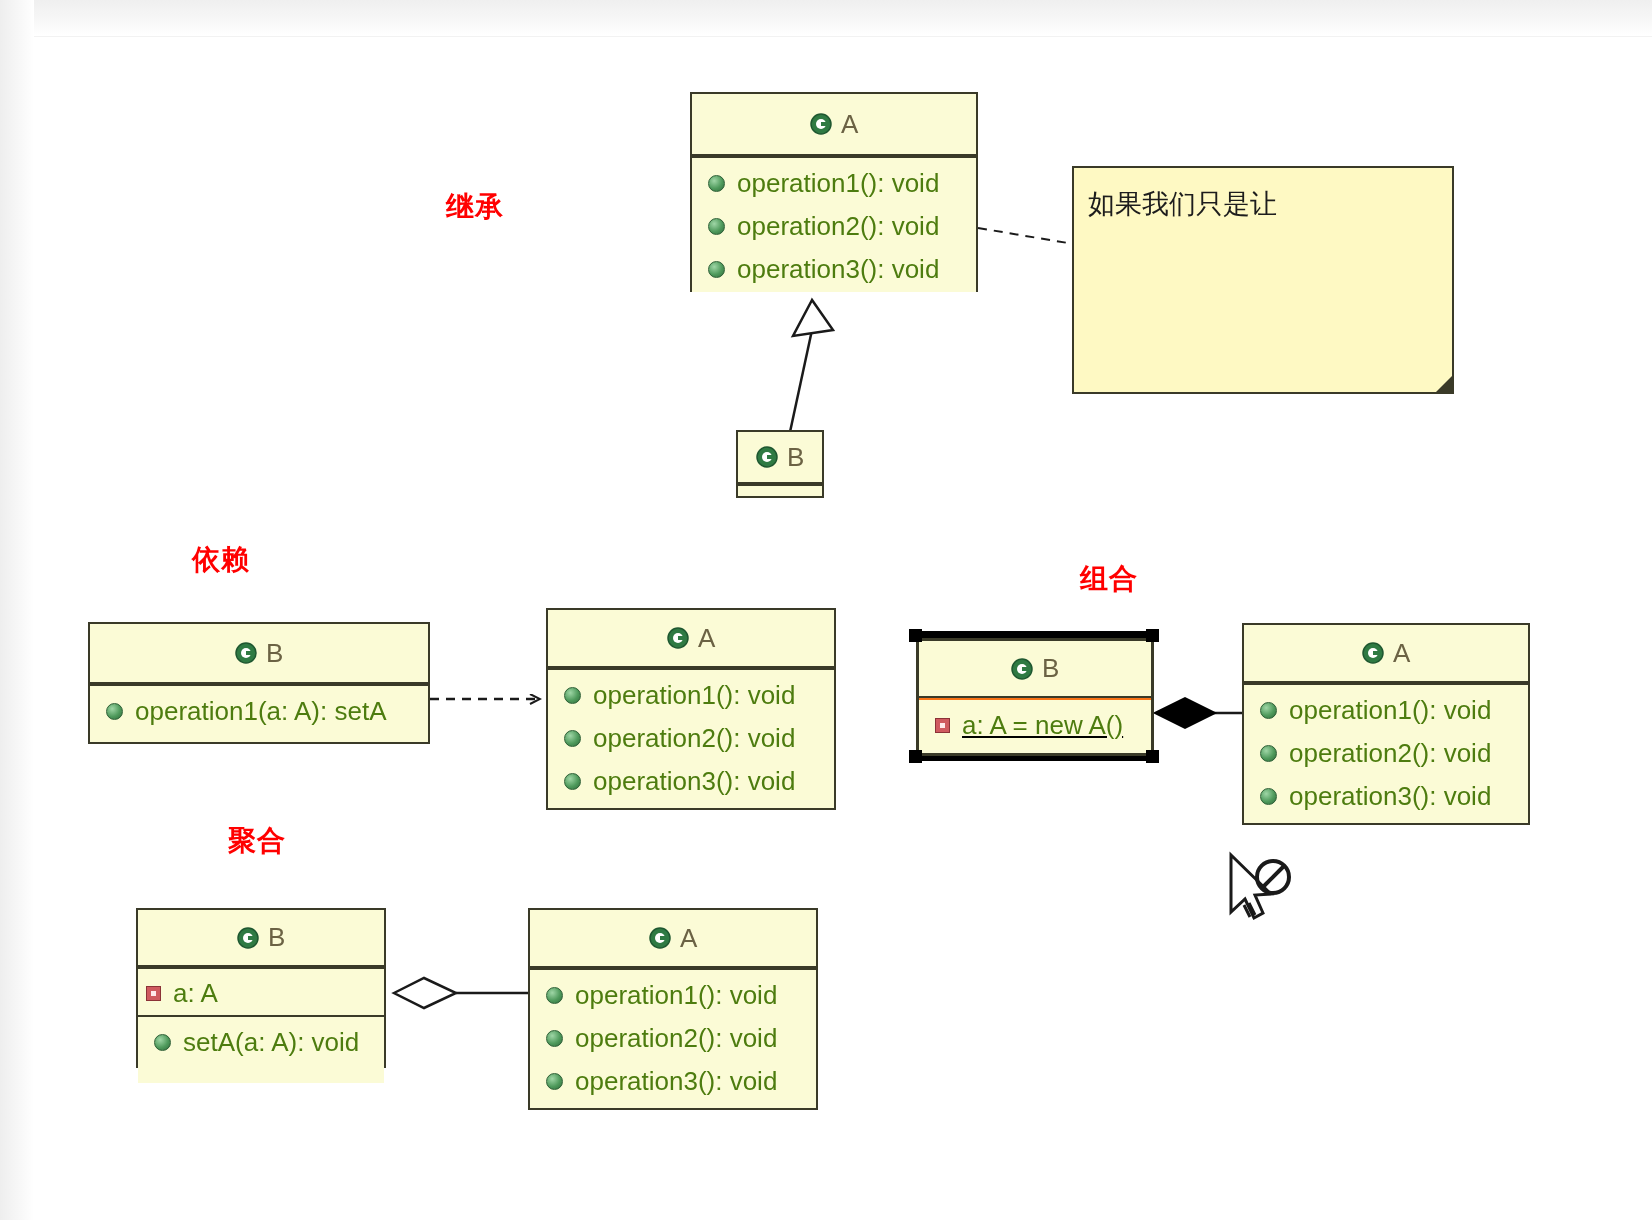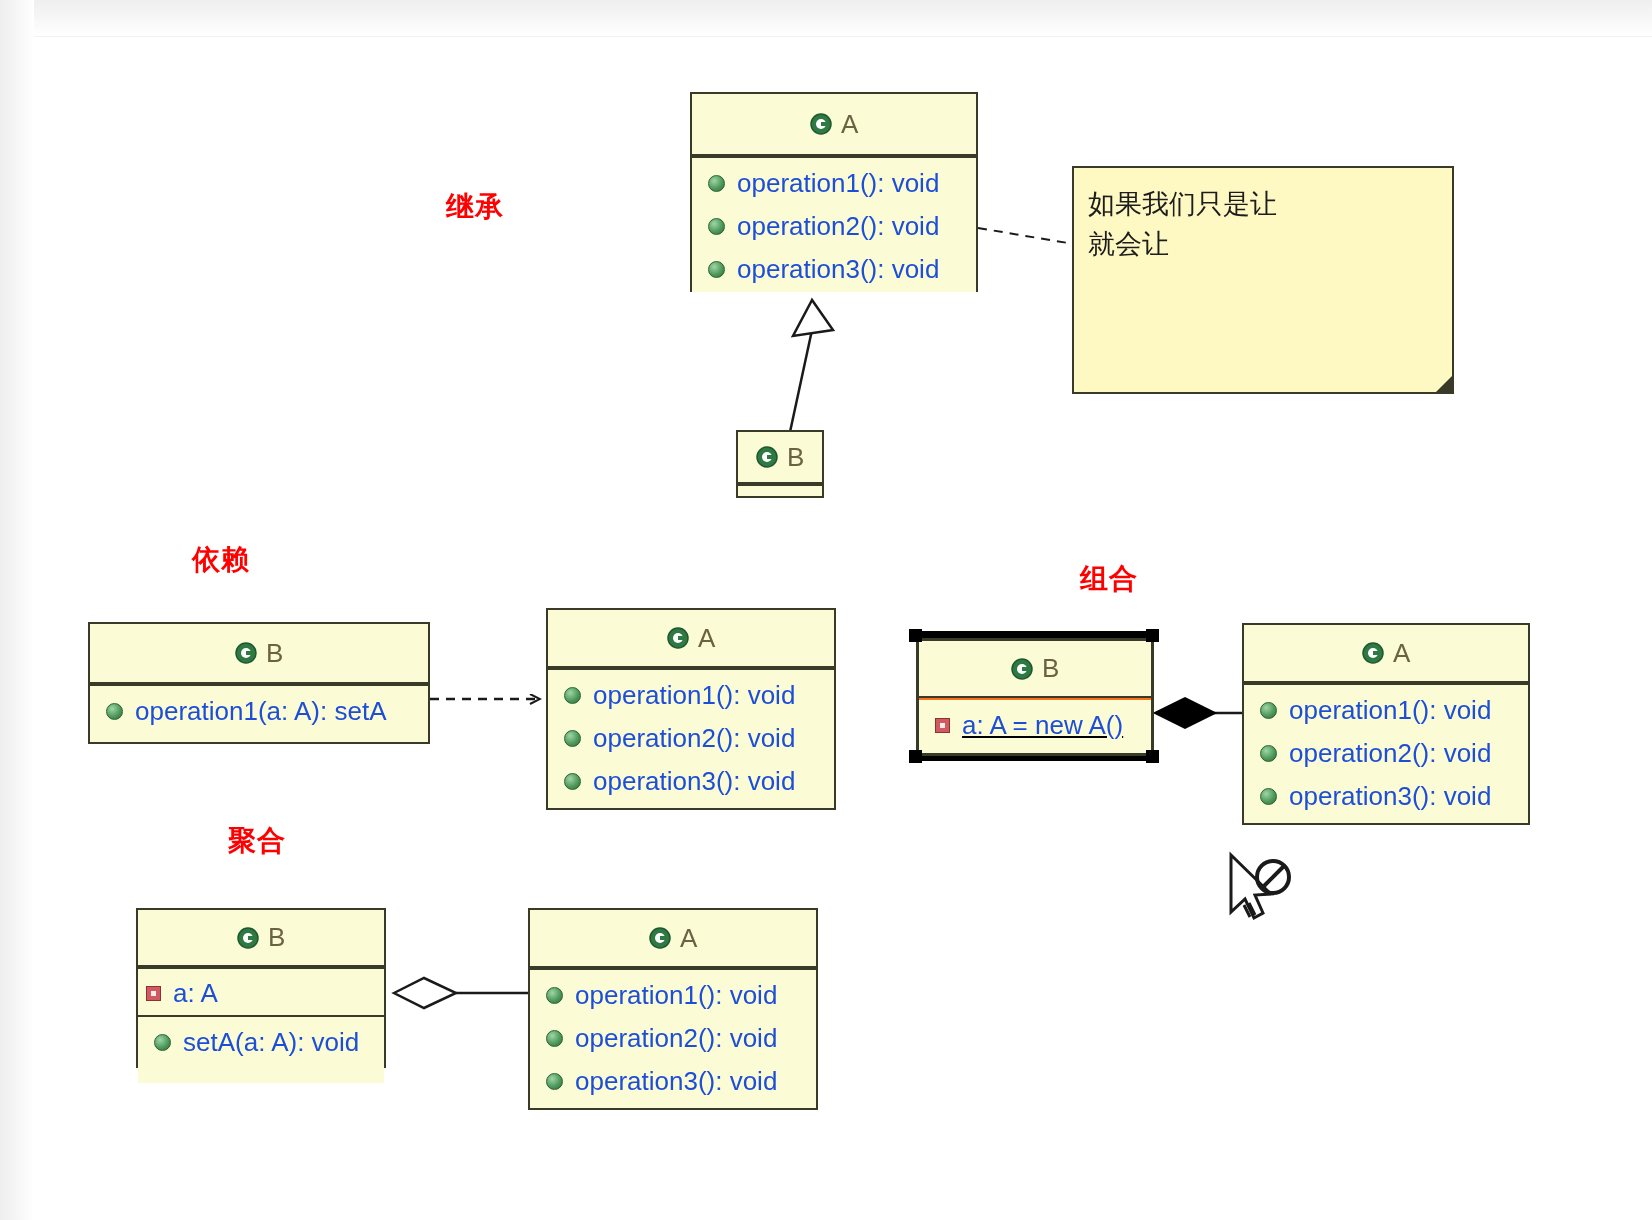--- a/index.html
+++ b/index.html
@@ -64,21 +64,21 @@
   .uml-row {
     display: flex;
     align-items: center;
     gap: 12px;
     padding-left: 16px;
     height: 43px;
     font-size: 26px;
     color: #4a4a3a;
     white-space: nowrap;
   }
-  .uml-row .member-text { color: #1d4ed8; }
+  .uml-row .member-text { color: #4d7c0f; }
 
   
   .icon-class {
     width: 24px; height: 24px;
     display: inline-block;
     position: relative;
     flex: 0 0 auto;
   }
   .icon-class svg { display:block; }
 
@@ -231,21 +231,20 @@
       </div>
       <div class="uml-row">
         <span class="icon-method"></span>
         <span class="member-text">operation3(): void</span>
       </div>
     </div>
   </div>
 
   <div class="uml-note" style="left:1072px; top:166px; width:382px; height:228px;">
     <div class="note-line">如果我们只是让</div>
-    <div class="note-line">就会让</div>
     <span class="note-fold"></span>
   </div>
 
   <div class="uml-class" style="left:736px; top:430px; width:88px; height:68px;">
     <div class="uml-header" style="height:52px;">
       <span class="icon-class">
         <svg width="24" height="24" viewBox="0 0 24 24">
           <circle cx="12" cy="12" r="10" fill="#2f7a43" stroke="#1e5730" stroke-width="1.5"></circle>
           <circle cx="12" cy="12" r="5" fill="#ffffff"></circle>
           <rect x="12" y="10" width="7" height="4" fill="#2f7a43"></rect>

